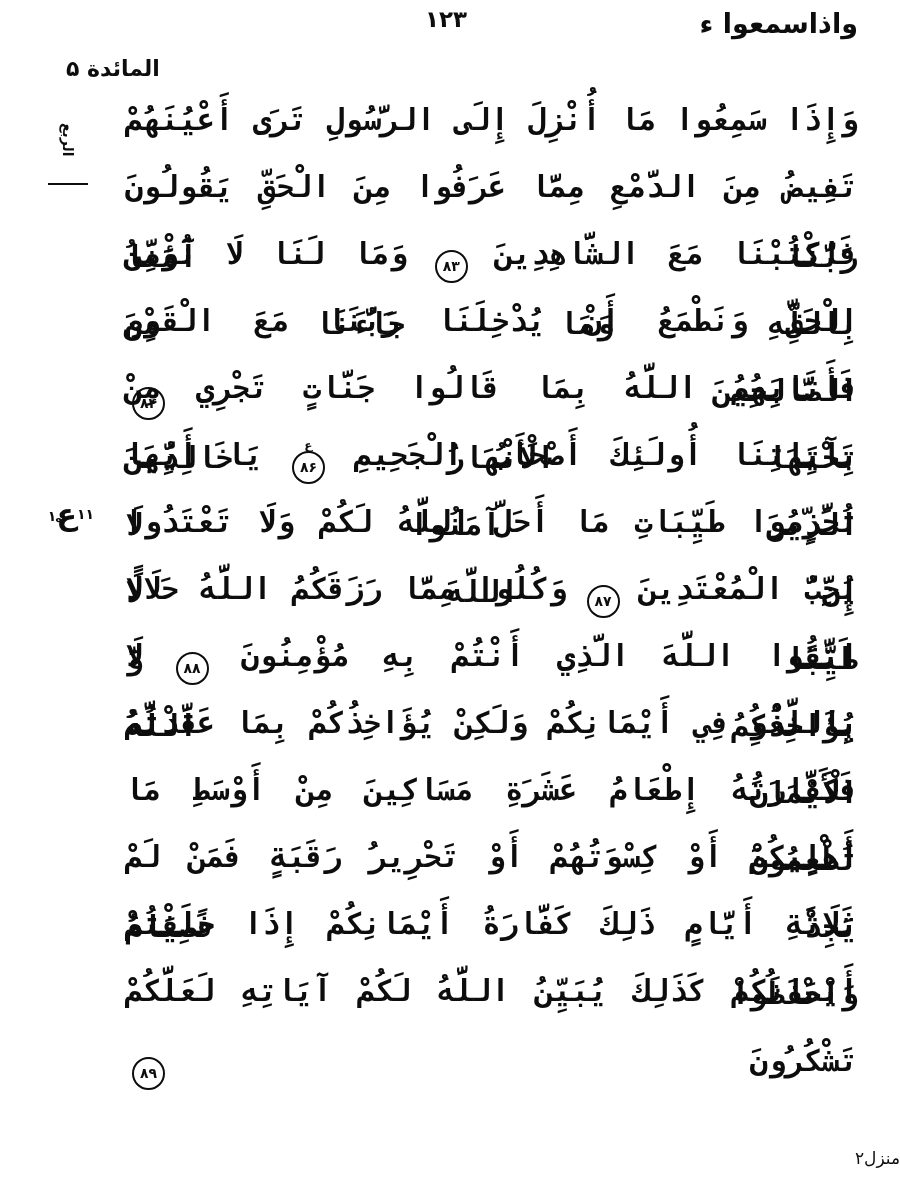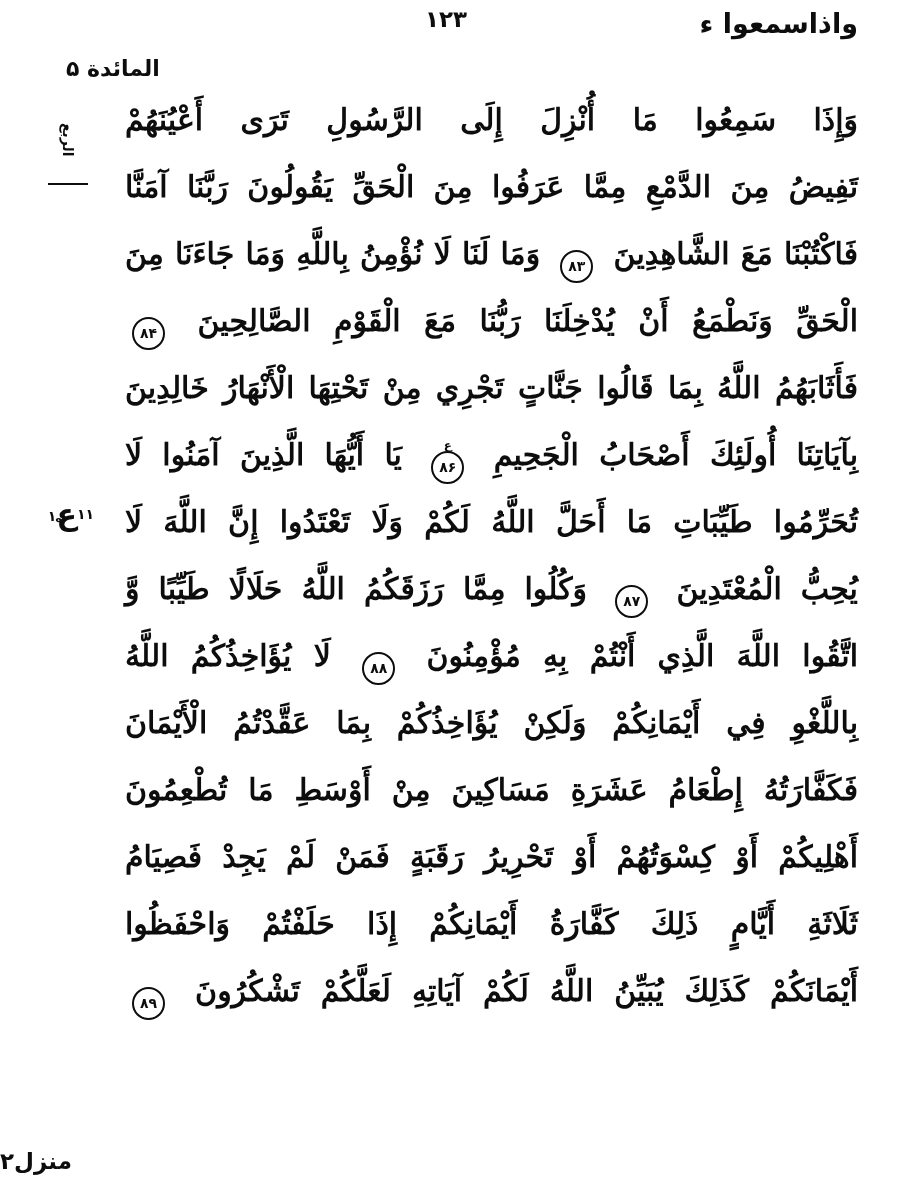--- a/index.html
+++ b/index.html
@@ -16,21 +16,21 @@
   .header-center{position:absolute;left:0;right:26px;top:0;text-align:center;font-size:23px;letter-spacing:2px;padding-left:18px;}
   .header-left{position:absolute;left:66px;top:2px;font-size:22px;margin-top:48px;}
 
   
   .qbody{position:absolute;top:86px;right:42px;left:125px;direction:rtl;}
   .qline{
     height:67px;line-height:67px;
     text-align:justify;text-align-last:justify;
     font-size:30px;font-weight:bold;white-space:normal;
   }
-  .qtext{font-family:Liberation Sans, sans-serif;}
+  .qtext{font-family:Liberation Mono, monospace;}
 
   
   .ayah-num{
     position:relative;display:inline-flex;align-items:center;justify-content:center;
     width:29px;height:29px;border:2px solid #0d0d0d;border-radius:50%;
     font-size:14px;font-weight:bold;line-height:normal;
     vertical-align:-7px;margin:0 7px;
   }
   .ayah-ruku{
     position:absolute;top:-15px;left:50%;transform:translateX(-50%);
@@ -49,22 +49,22 @@
     position:absolute;left:50px;top:498px;width:44px;
     display:flex;flex-direction:row;align-items:center;
     font-weight:bold;line-height:1;
   }
   .ruku-top{font-size:14px;letter-spacing:1px;}
   .ruku-letter{position:relative;font-size:30px;margin-top:2px;}
   .ruku-count{position:absolute;bottom:3px;left:-1px;font-size:11px;}
   .ruku-bottom{font-size:14px;margin-top:3px;}
 
   
-  .footer{position:absolute;left:0;right:0;top:1148px;text-align:left;
-    font-size:23px;font-weight:bold;}
+  .footer{position:absolute;left:0;right:0;top:1148px;text-align:right;
+    font-size:17px;font-weight:normal;}
 </style>
 </head>
 <body>
 
 <div class="page">
 
   <div class="header">
     <div class="header-right">واذاسمعوا ء</div>
     <div class="header-center">۱۲۳</div>
     <div class="header-left">المائدة ۵</div>

